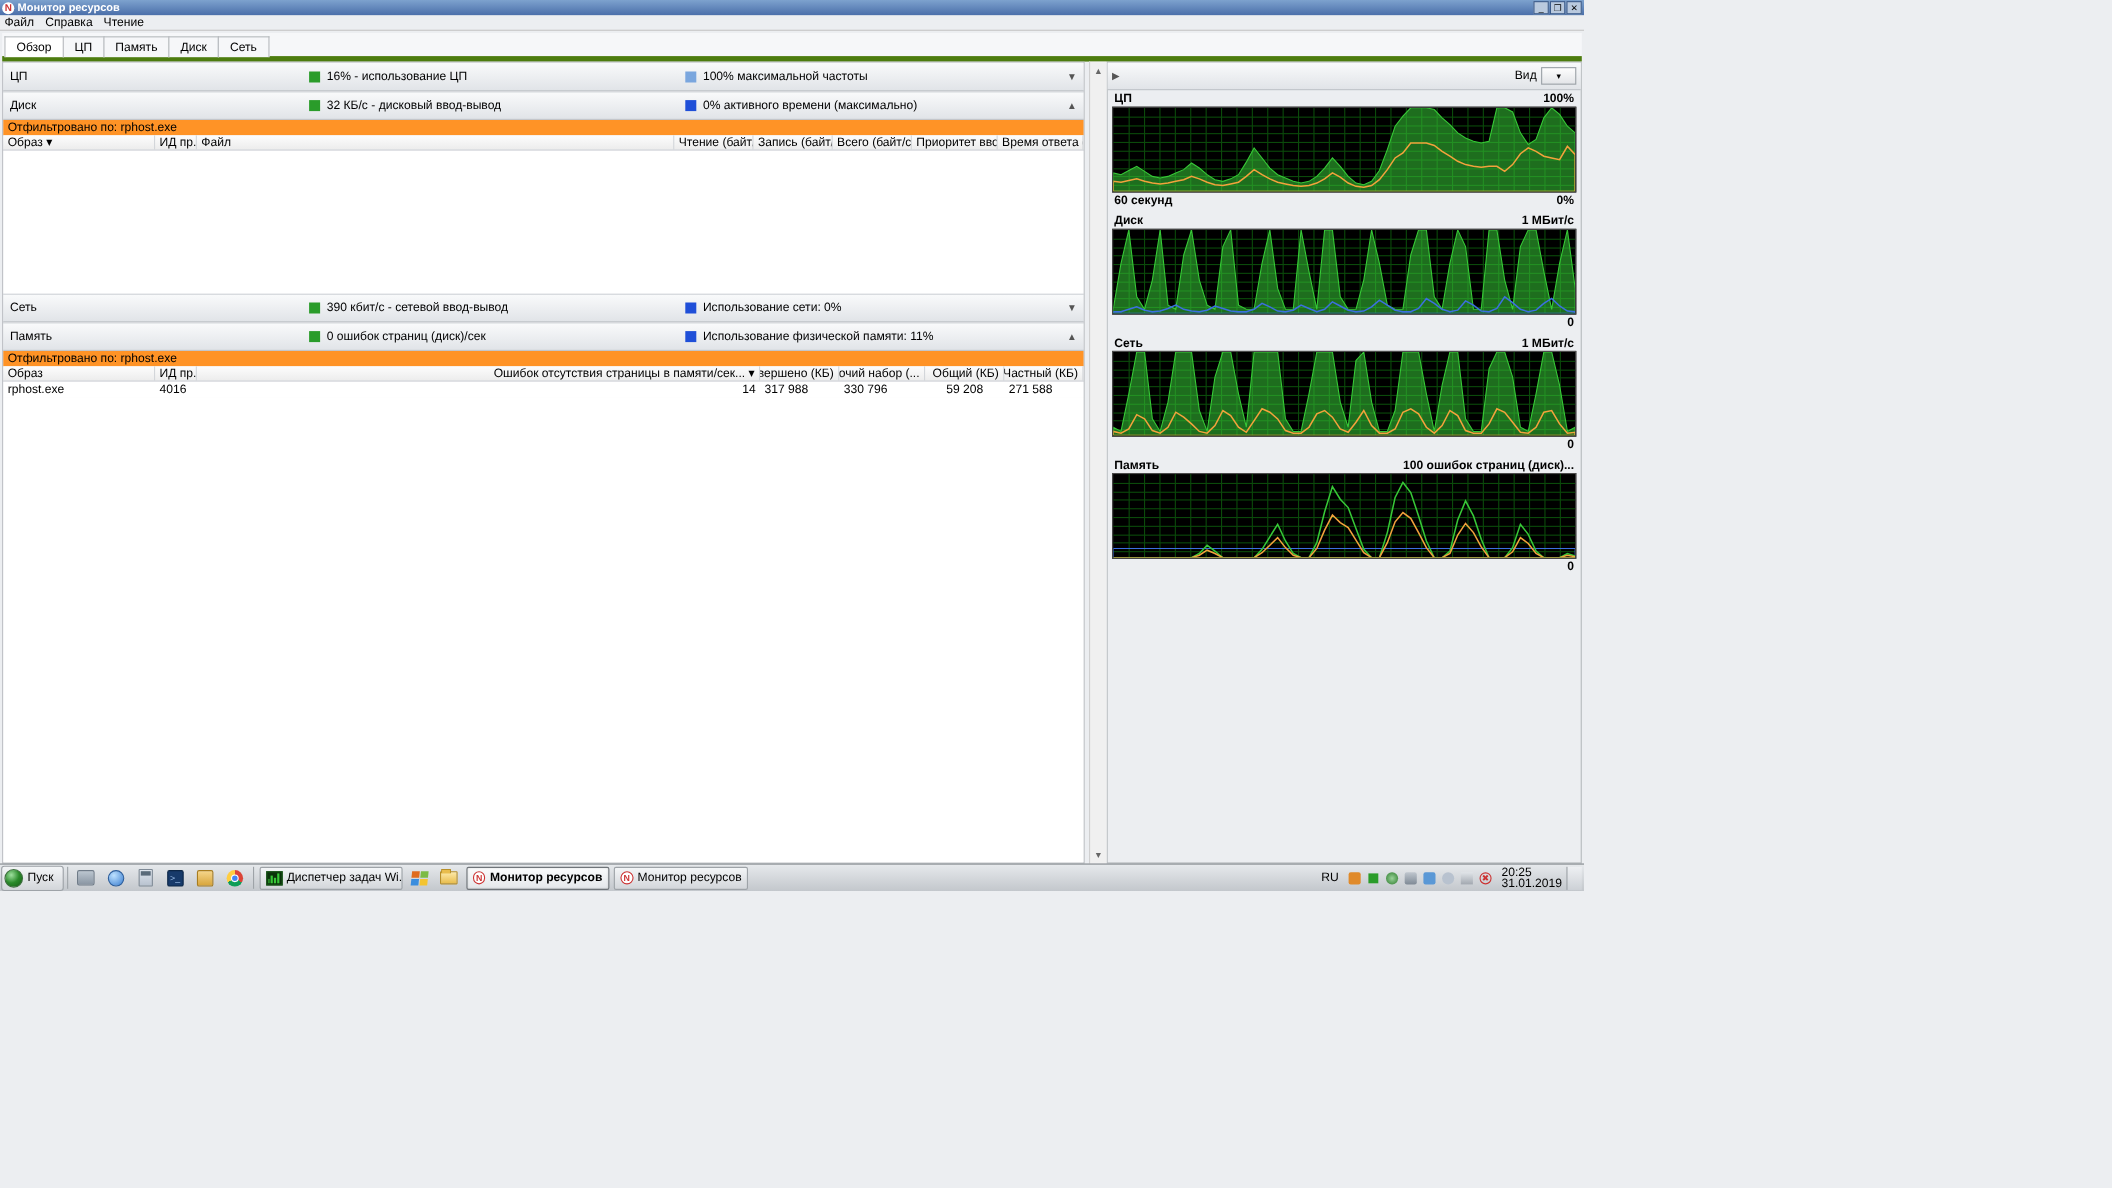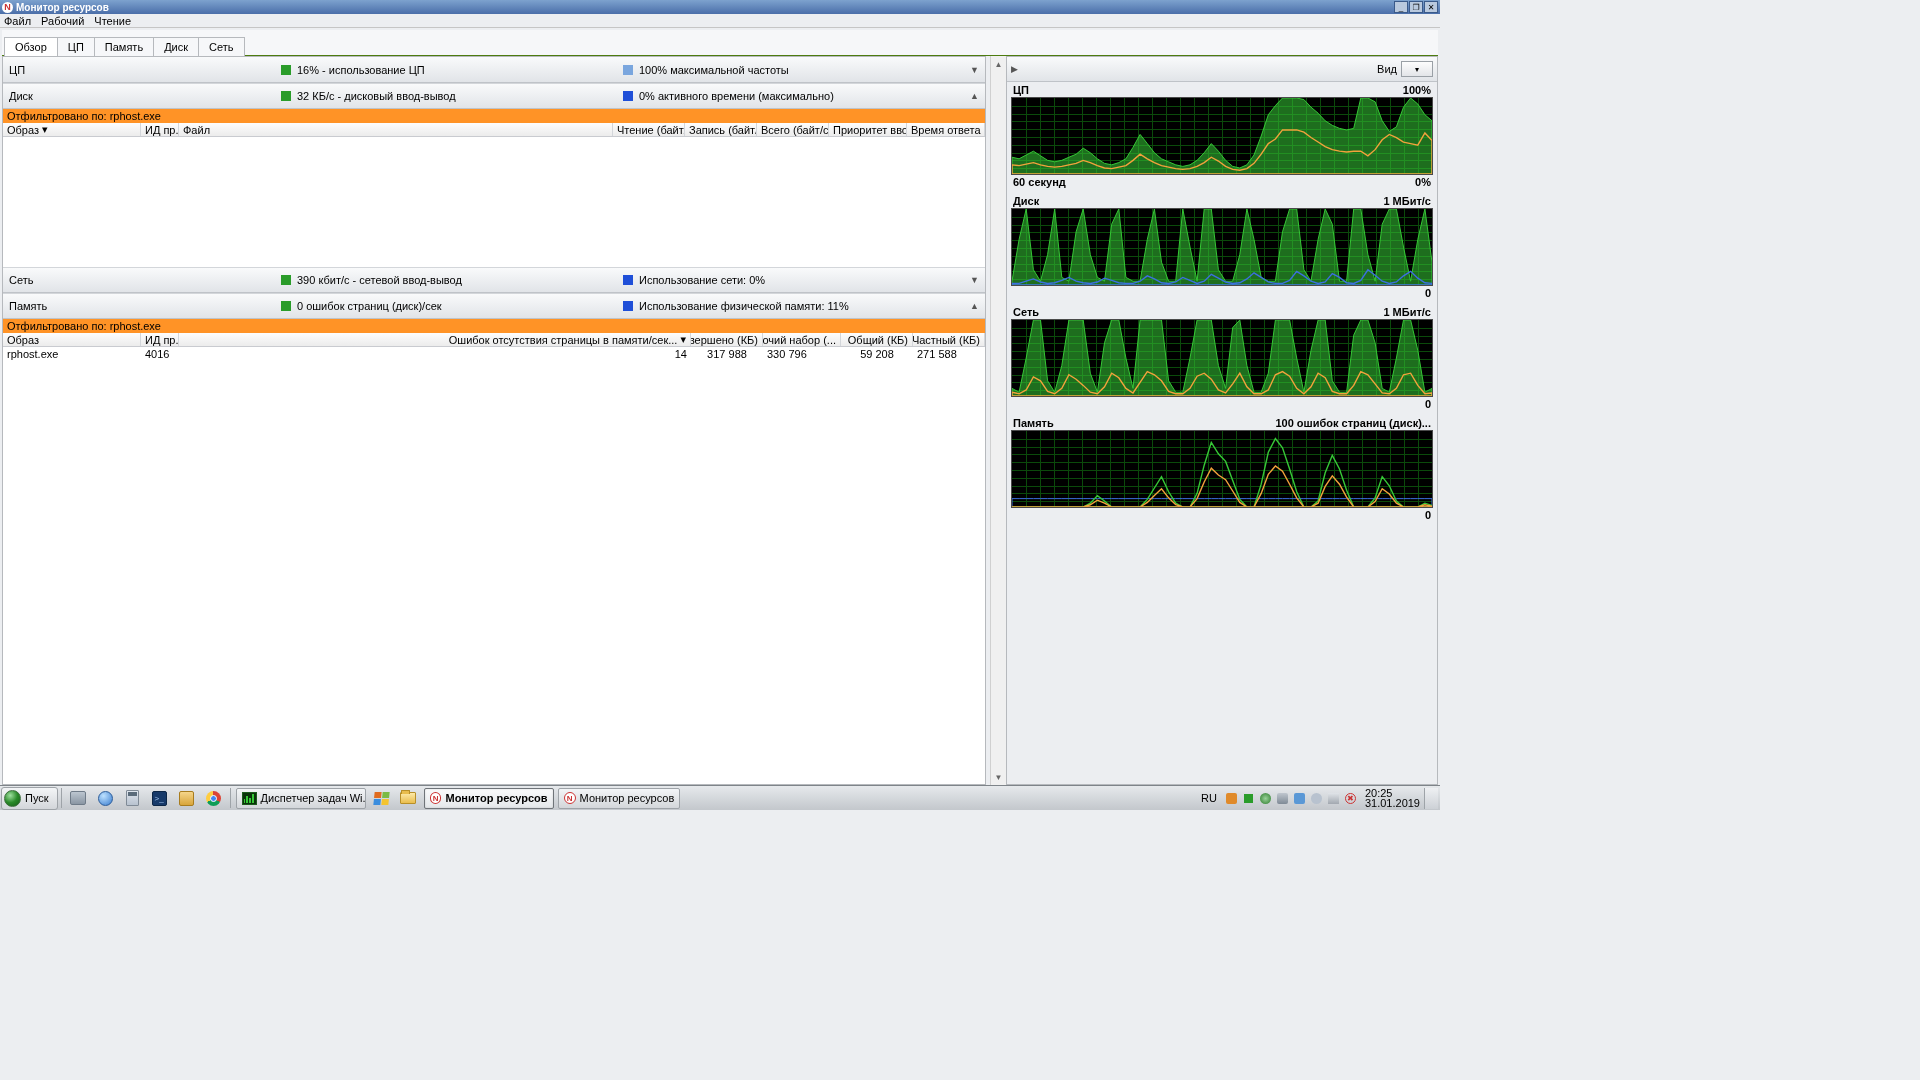--- a/index.html
+++ b/index.html
@@ -11,21 +11,21 @@
 .titlebar .icon-box span { color: #c33; font-weight: bold; font-size: 9px; }
 .titlebar .title { flex: 1; font-weight: bold; font-size: 10px; }
 .titlebar .winbtns { display: flex; }
 .titlebar .winbtn { width: 14px; height: 12px; background: #b9c9de; border: 1px solid #3a5a8a; margin-left: 1px; display: flex; align-items: center; justify-content: center; font-size: 8px; color: #000; }
 
 
 .menubar { background: #eceef1; height: 14px; display: flex; align-items: center; padding-left: 4px; border-bottom: 1px solid #c5c5c5; }
 .menubar span { margin-right: 10px; cursor: default; }
 
 
-.tabstrip { background: #f6f7f9; height: 26px; display: flex; align-items: flex-end; border-bottom: 1px solid #4d7c0f; padding-left: 2px; margin: 2px; }
+.tabstrip { background: #f6f7f9; height: 26px; display: flex; align-items: flex-end; border-bottom: 5px solid #4d7c0f; padding-left: 2px; margin: 2px; }
 .tab { padding: 3px 10px; border: 1px solid #b6b9bd; border-bottom: none; background: #f6f7f9; margin-right: -1px; cursor: default; position: relative; top: 1px; }
 .tab.active { background: #fff; z-index: 2; }
 
 
 .content { position: absolute; top: 56px; left: 2px; right: 2px; bottom: 25px; display: flex; }
 .left { flex: 1; display: flex; flex-direction: column; margin-right: 4px; border: 1px solid #b6b9bd; }
 .right { width: 432px; border: 1px solid #b6b9bd; display: flex; flex-direction: column; }
 .scrollbar-stub { width: 16px; background: #f0f0f0; border-left: 1px solid #d0d0d0; position: relative; }
 .scrollbar-stub .arrow { position: absolute; left: 0; right: 0; height: 16px; display: flex; align-items: center; justify-content: center; font-size: 8px; color: #666; }
 
@@ -119,21 +119,21 @@
   <span class="title">Монитор ресурсов</span>
   <div class="winbtns">
     <div class="winbtn">_</div>
     <div class="winbtn">❐</div>
     <div class="winbtn">✕</div>
   </div>
 </div>
 
 <div class="menubar">
   <span>Файл</span>
-  <span>Рабочий</span>
+  <span>Справка</span>
   <span>Чтение</span>
 </div>
 
 <div class="tabstrip">
   <div class="tab active">Обзор</div>
   <div class="tab">ЦП</div>
   <div class="tab">Память</div>
   <div class="tab">Диск</div>
   <div class="tab">Сеть</div>
 </div>
@@ -220,21 +220,21 @@
       <div class="colcell" style="flex:1;justify-content:flex-end"><span>Ошибок отсутствия страницы в памяти/сек...</span>&nbsp;▾</div>
       <div class="colcell" style="width:72px;justify-content:flex-end">Завершено (КБ)</div>
       <div class="colcell" style="width:78px;justify-content:flex-end">Рабочий набор (...</div>
       <div class="colcell" style="width:72px;justify-content:flex-end">Общий (КБ)</div>
       <div class="colcell" style="width:72px;justify-content:flex-end">Частный (КБ)</div>
     </div>
     <div class="datarow">
       <div class="datacell" style="width:138px">rphost.exe</div>
       <div class="datacell" style="width:38px">4016</div>
       <div class="datacell" style="flex:1;text-align:right">14</div>
-      <div class="datacell" style="width:72px;text-align:center">317 988</div>
+      <div class="datacell" style="width:72px;text-align:left">317 988</div>
       <div class="datacell" style="width:78px;">330 796</div>
       <div class="datacell" style="width:72px;text-align:center">59 208</div>
       <div class="datacell" style="width:72px;text-align:left">271 588</div>
     </div>
     <div class="blank-area"></div>
   </div>
   <div class="scrollbar-stub">
     <div class="arrow" style="top:0">▲</div>
     <div class="arrow" style="bottom:0">▼</div>
   </div>

